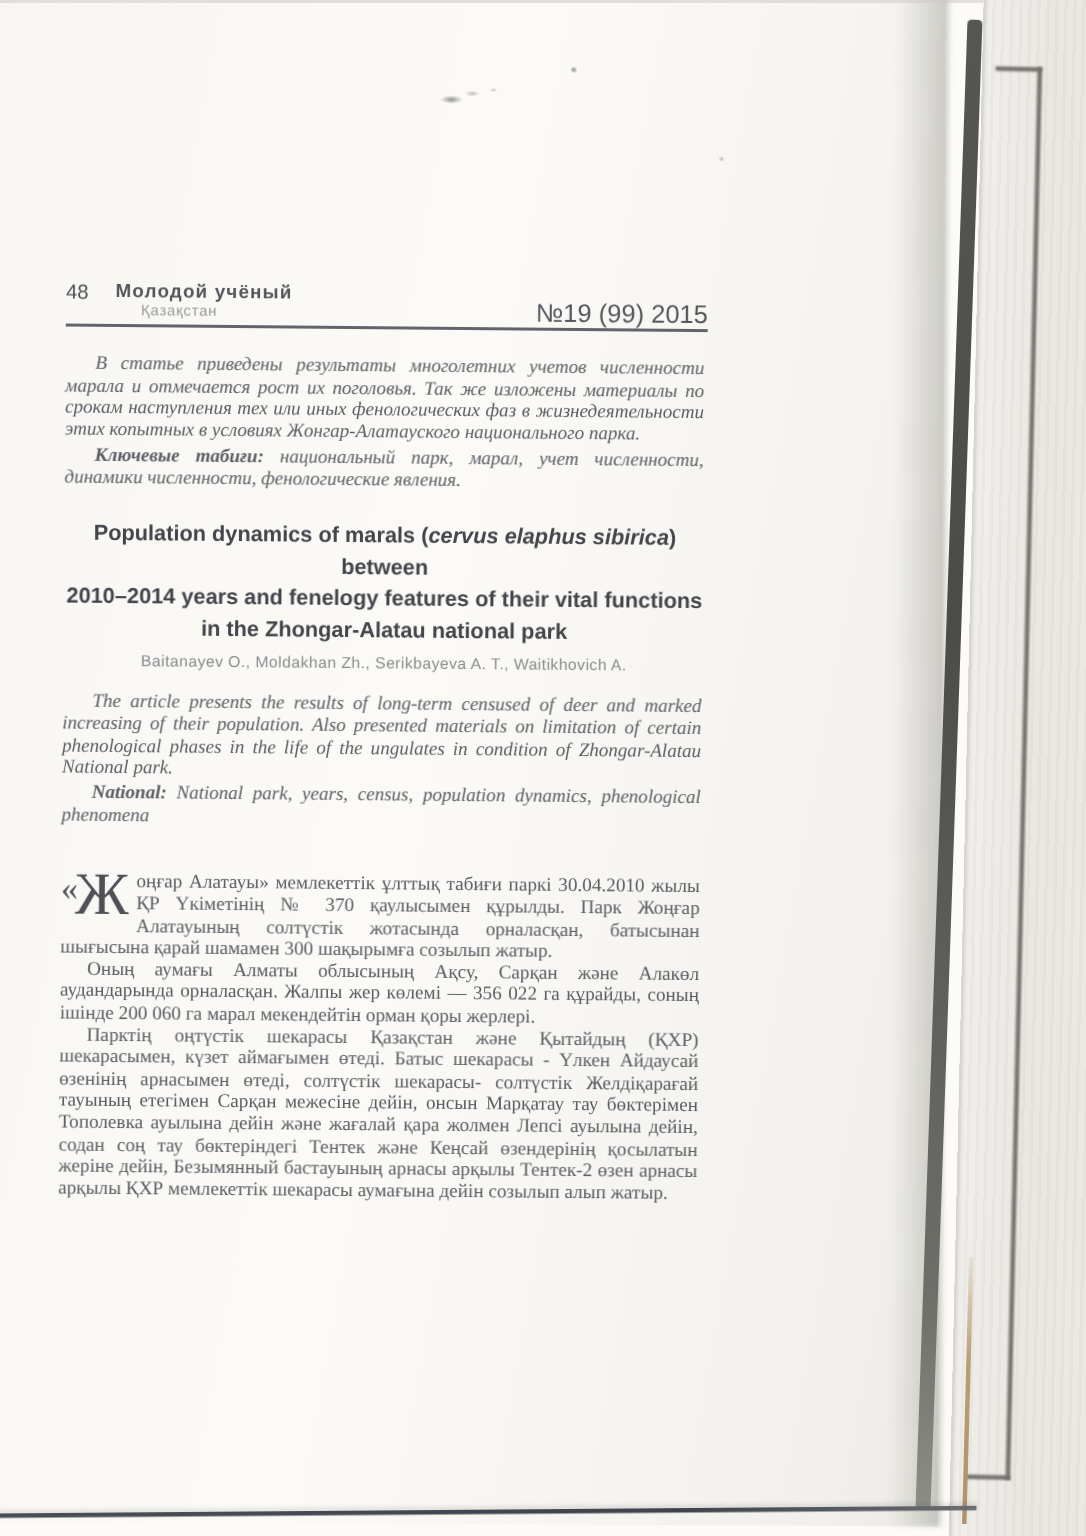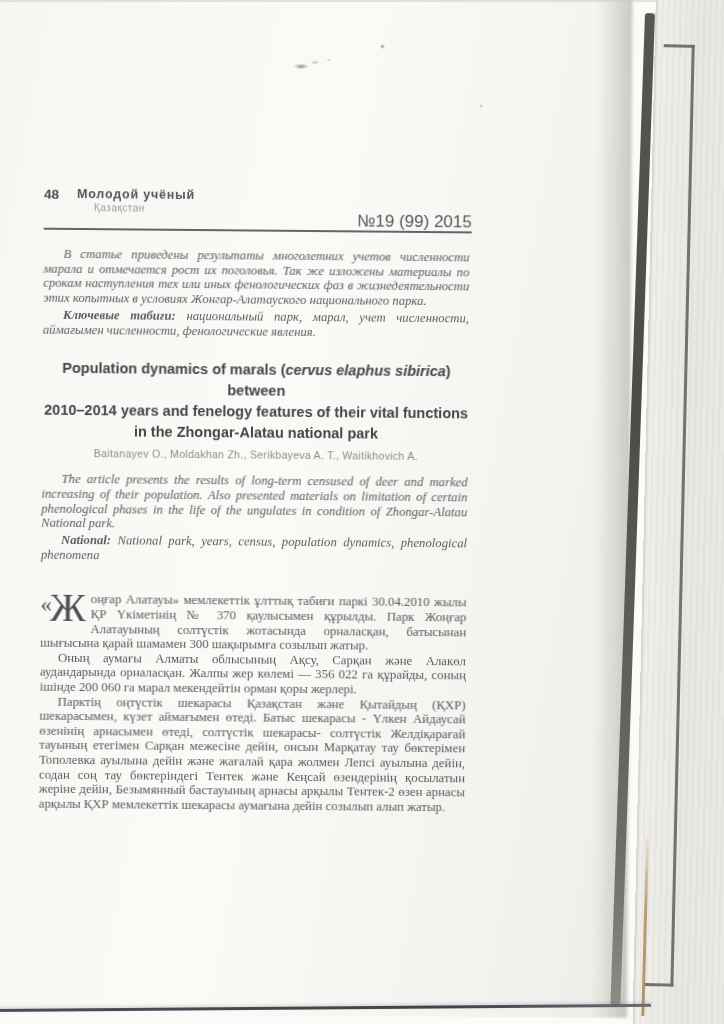--- a/index.html
+++ b/index.html
@@ -60,24 +60,24 @@
     background:radial-gradient(circle,rgba(60,60,58,.55),rgba(0,0,0,0) 70%);}
   .speck-b{position:absolute;left:479px;top:104px;width:4px;height:4px;
     background:radial-gradient(circle,rgba(90,90,88,.40),rgba(0,0,0,0) 70%);}
   
   .page-content{
     position:absolute;left:0;top:0;width:630px;
     transform:rotate(.5deg);transform-origin:80px 200px;
     filter:blur(.28px);
   }
   .header-row{margin:188px 0 0 44px;width:428px;display:flex;align-items:flex-start;}
-  .pageno{font-family:"Liberation Sans",sans-serif;font-weight:700;font-size:13.5px;color:#4c4d52;margin-right:18px;line-height:14px;}
+  .pageno{font-family:"Liberation Sans",sans-serif;font-weight:400;font-size:13.5px;color:#4c4d52;margin-right:18px;line-height:14px;}
   .jcol{display:flex;flex-direction:column;}
   .jt{font-family:"Liberation Sans",sans-serif;font-weight:700;font-size:12.5px;letter-spacing:.8px;color:#54555b;line-height:13px;}
-  .jsub{font-family:"Liberation Sans",sans-serif;font-size:10px;color:#9b9b97;letter-spacing:.5px;margin:1px 0 12px 17px;line-height:11px;}
+  .jsub{font-family:"Liberation Sans",sans-serif;font-size:10px;color:#9b9b97;letter-spacing:.5px;margin:1px 0 0 17px;line-height:11px;}
   .issue{margin-left:auto;align-self:flex-end;font-family:"Liberation Sans",sans-serif;font-size:17px;color:#55565c;line-height:12px;}
   .header-rule{margin:3px 0 0 44px;width:428px;height:2px;background:#63646a;}
   .abs{margin:17px 0 0 44px;width:426px;font-style:italic;font-size:12.7px;line-height:14.7px;
        text-align:justify;color:#5c5d63;text-indent:20px;}
   .kw{margin:2px 0 0 44px;width:426px;font-style:italic;font-size:12.7px;line-height:14.7px;
       text-align:justify;color:#5c5d63;text-indent:20px;}
   .kw b{font-weight:700;}
   .title{margin:21px 0 0 36px;width:444px;text-align:center;font-family:"Liberation Sans",sans-serif;
          font-weight:700;font-size:14.5px;line-height:21px;color:#43454b;}
   .title .it{font-style:italic;}
@@ -107,21 +107,21 @@
       <span class="pageno">48</span>
       <span class="jcol">
         <span class="jt">Молодой учёный</span>
         <span class="jsub">Қазақстан</span>
       </span>
       <span class="issue">№19 (99) 2015</span>
     </div>
     <div class="header-rule"></div>
 
     <p class="abs">В статье приведены результаты многолетних учетов численности марала и отмечается рост их поголовья. Так же изложены материалы по срокам наступления тех или иных фенологических фаз в жизнедеятельности этих копытных в условиях Жонгар-Алатауского национального парка.</p>
-    <p class="kw"><b>Ключевые табиғи:</b><span> национальный парк, марал, учет численности, аймағымен численности, фенологические явления.</span></p>
+    <p class="kw"><b>Ключевые табиғи:</b><span> национальный парк, марал, учет численности, динамики численности, фенологические явления.</span></p>
 
     <div class="title">
       <div><span>Population dynamics of marals (</span><span class="it">cervus elaphus sibirica</span><span>) between</span></div>
       <div>2010–2014 years and fenelogy features of their vital functions</div>
       <div>in the Zhongar-Alatau national park</div>
     </div>
     <div class="authors">Baitanayev O., Moldakhan Zh., Serikbayeva A. T., Waitikhovich A.</div>
 
     <p class="abs abs-en">The article presents the results of long-term censused of deer and marked increasing of their population. Also presented materials on limitation of certain phenological phases in the life of the ungulates in condition of Zhongar-Alatau National park.</p>
     <p class="kw kw-en"><b>National:</b><span> National park, years, census, population dynamics, phenological phenomena</span></p>

